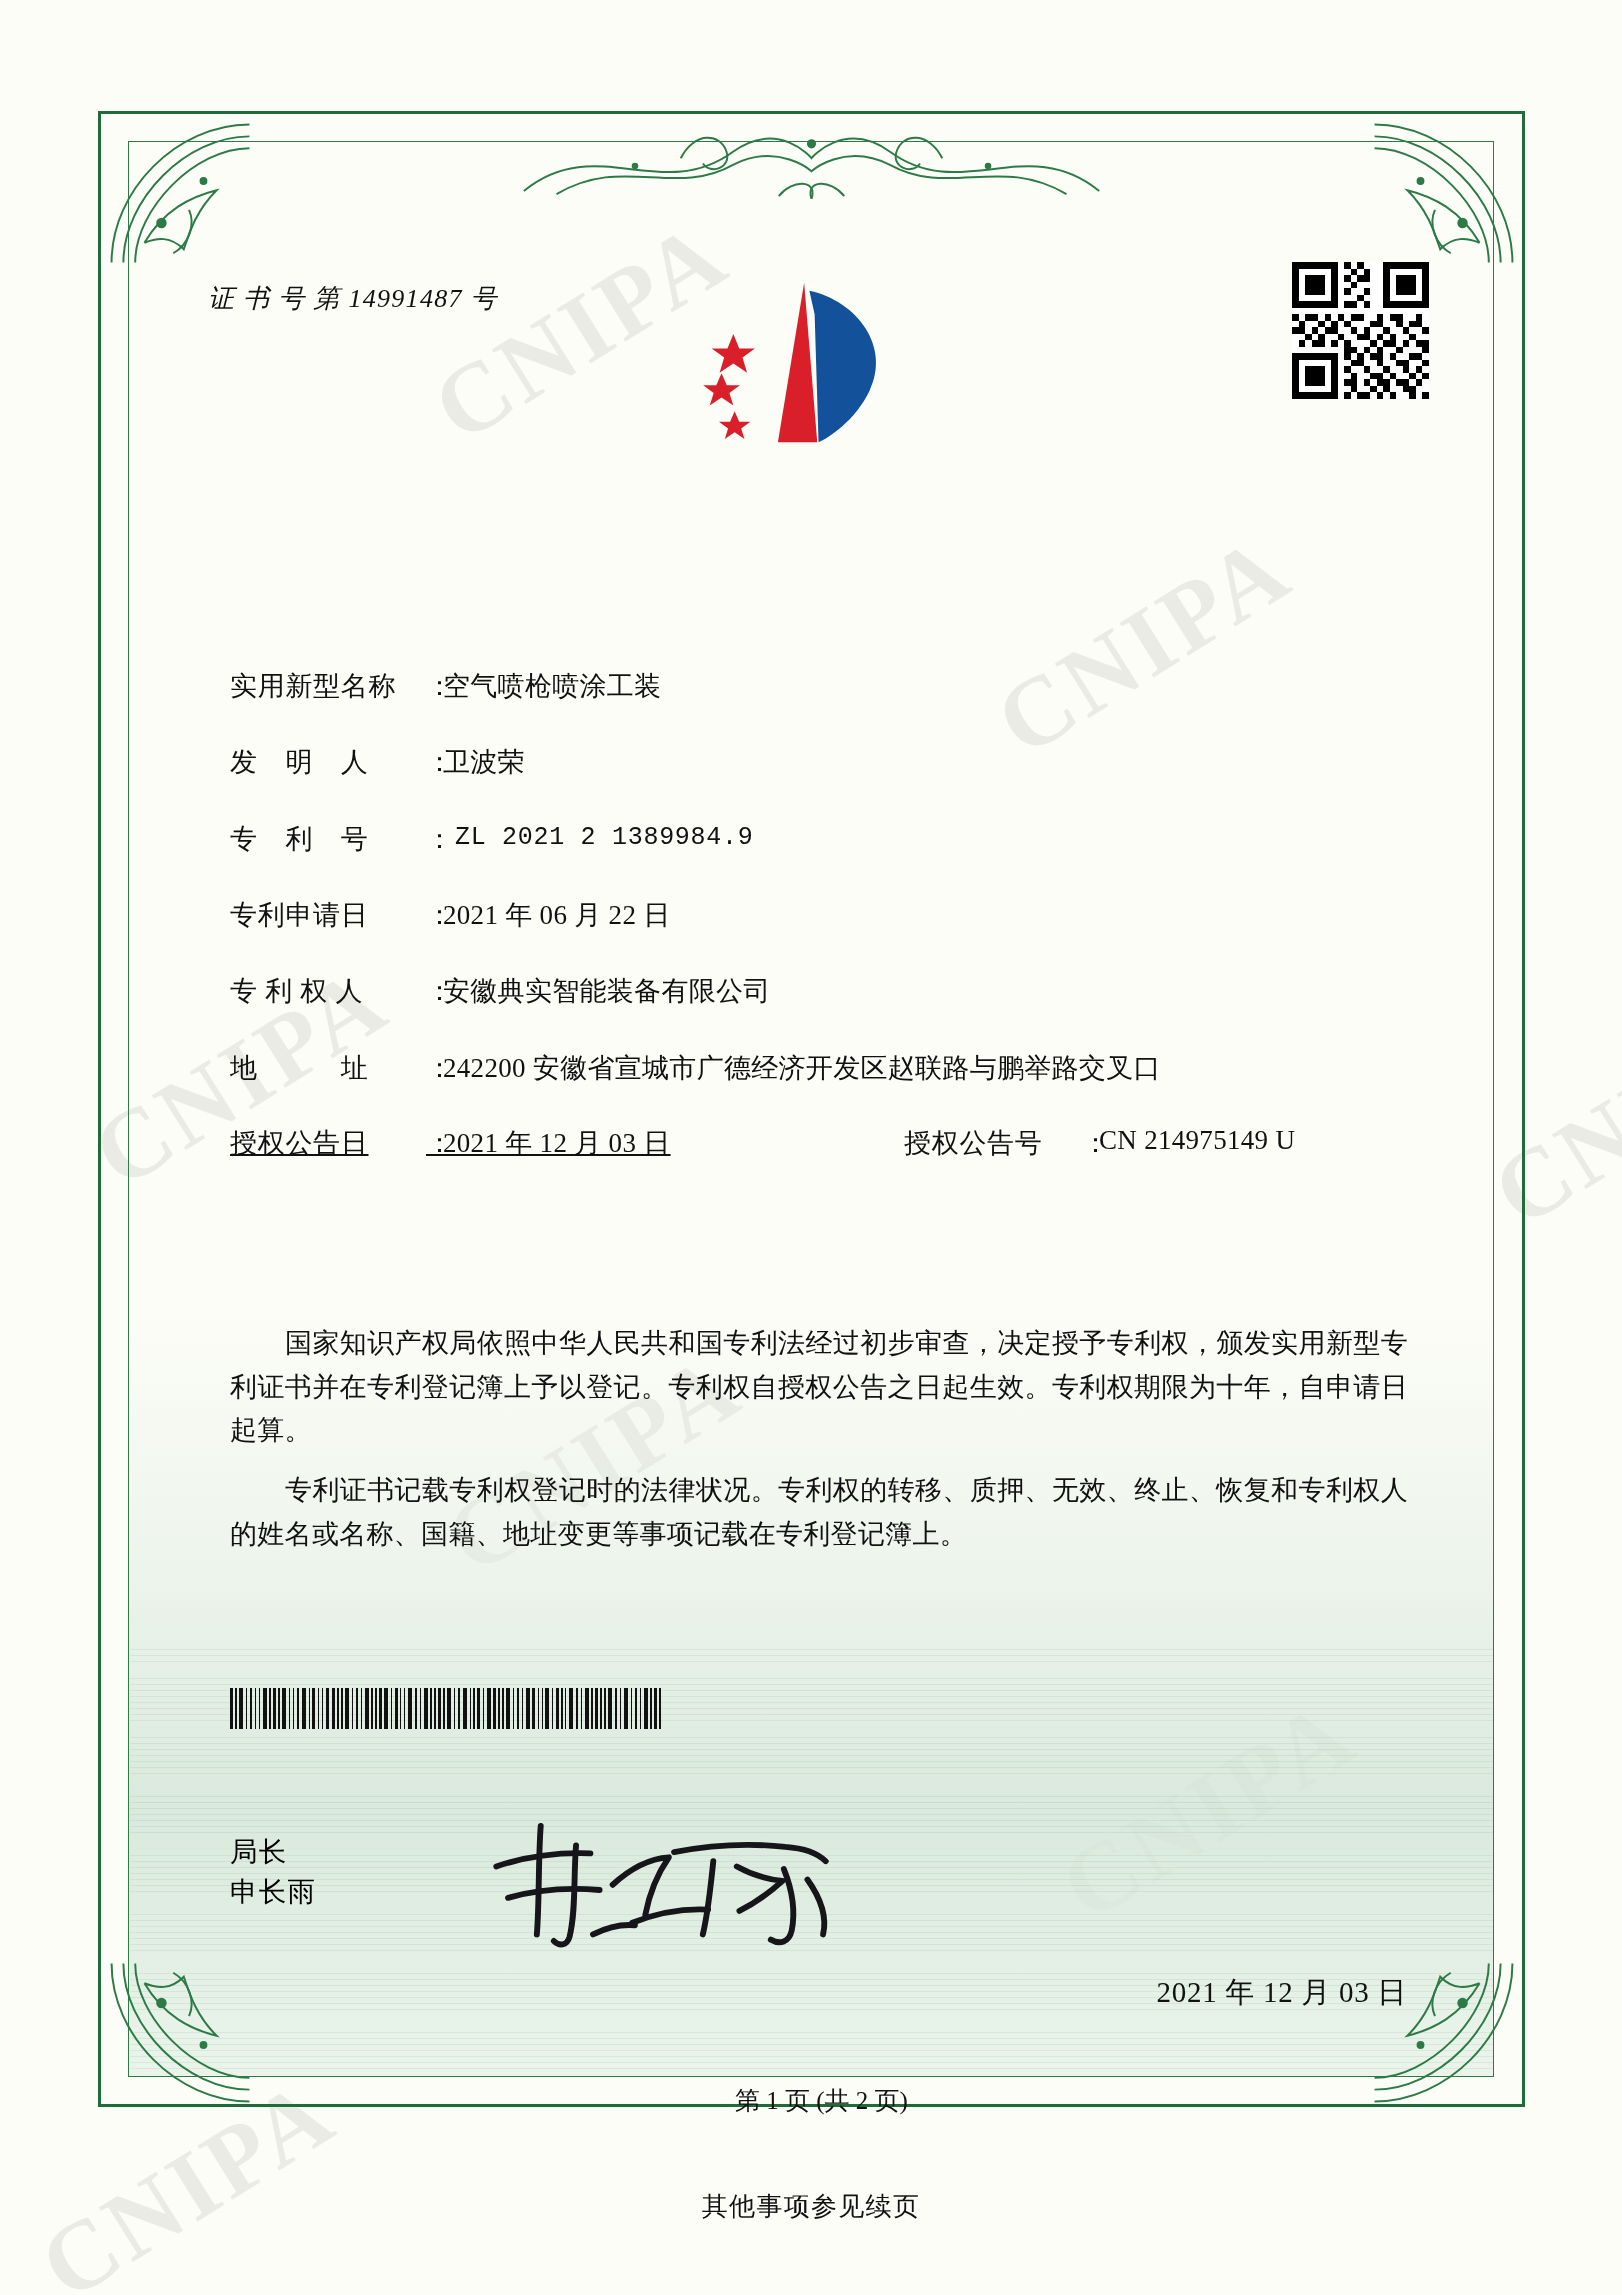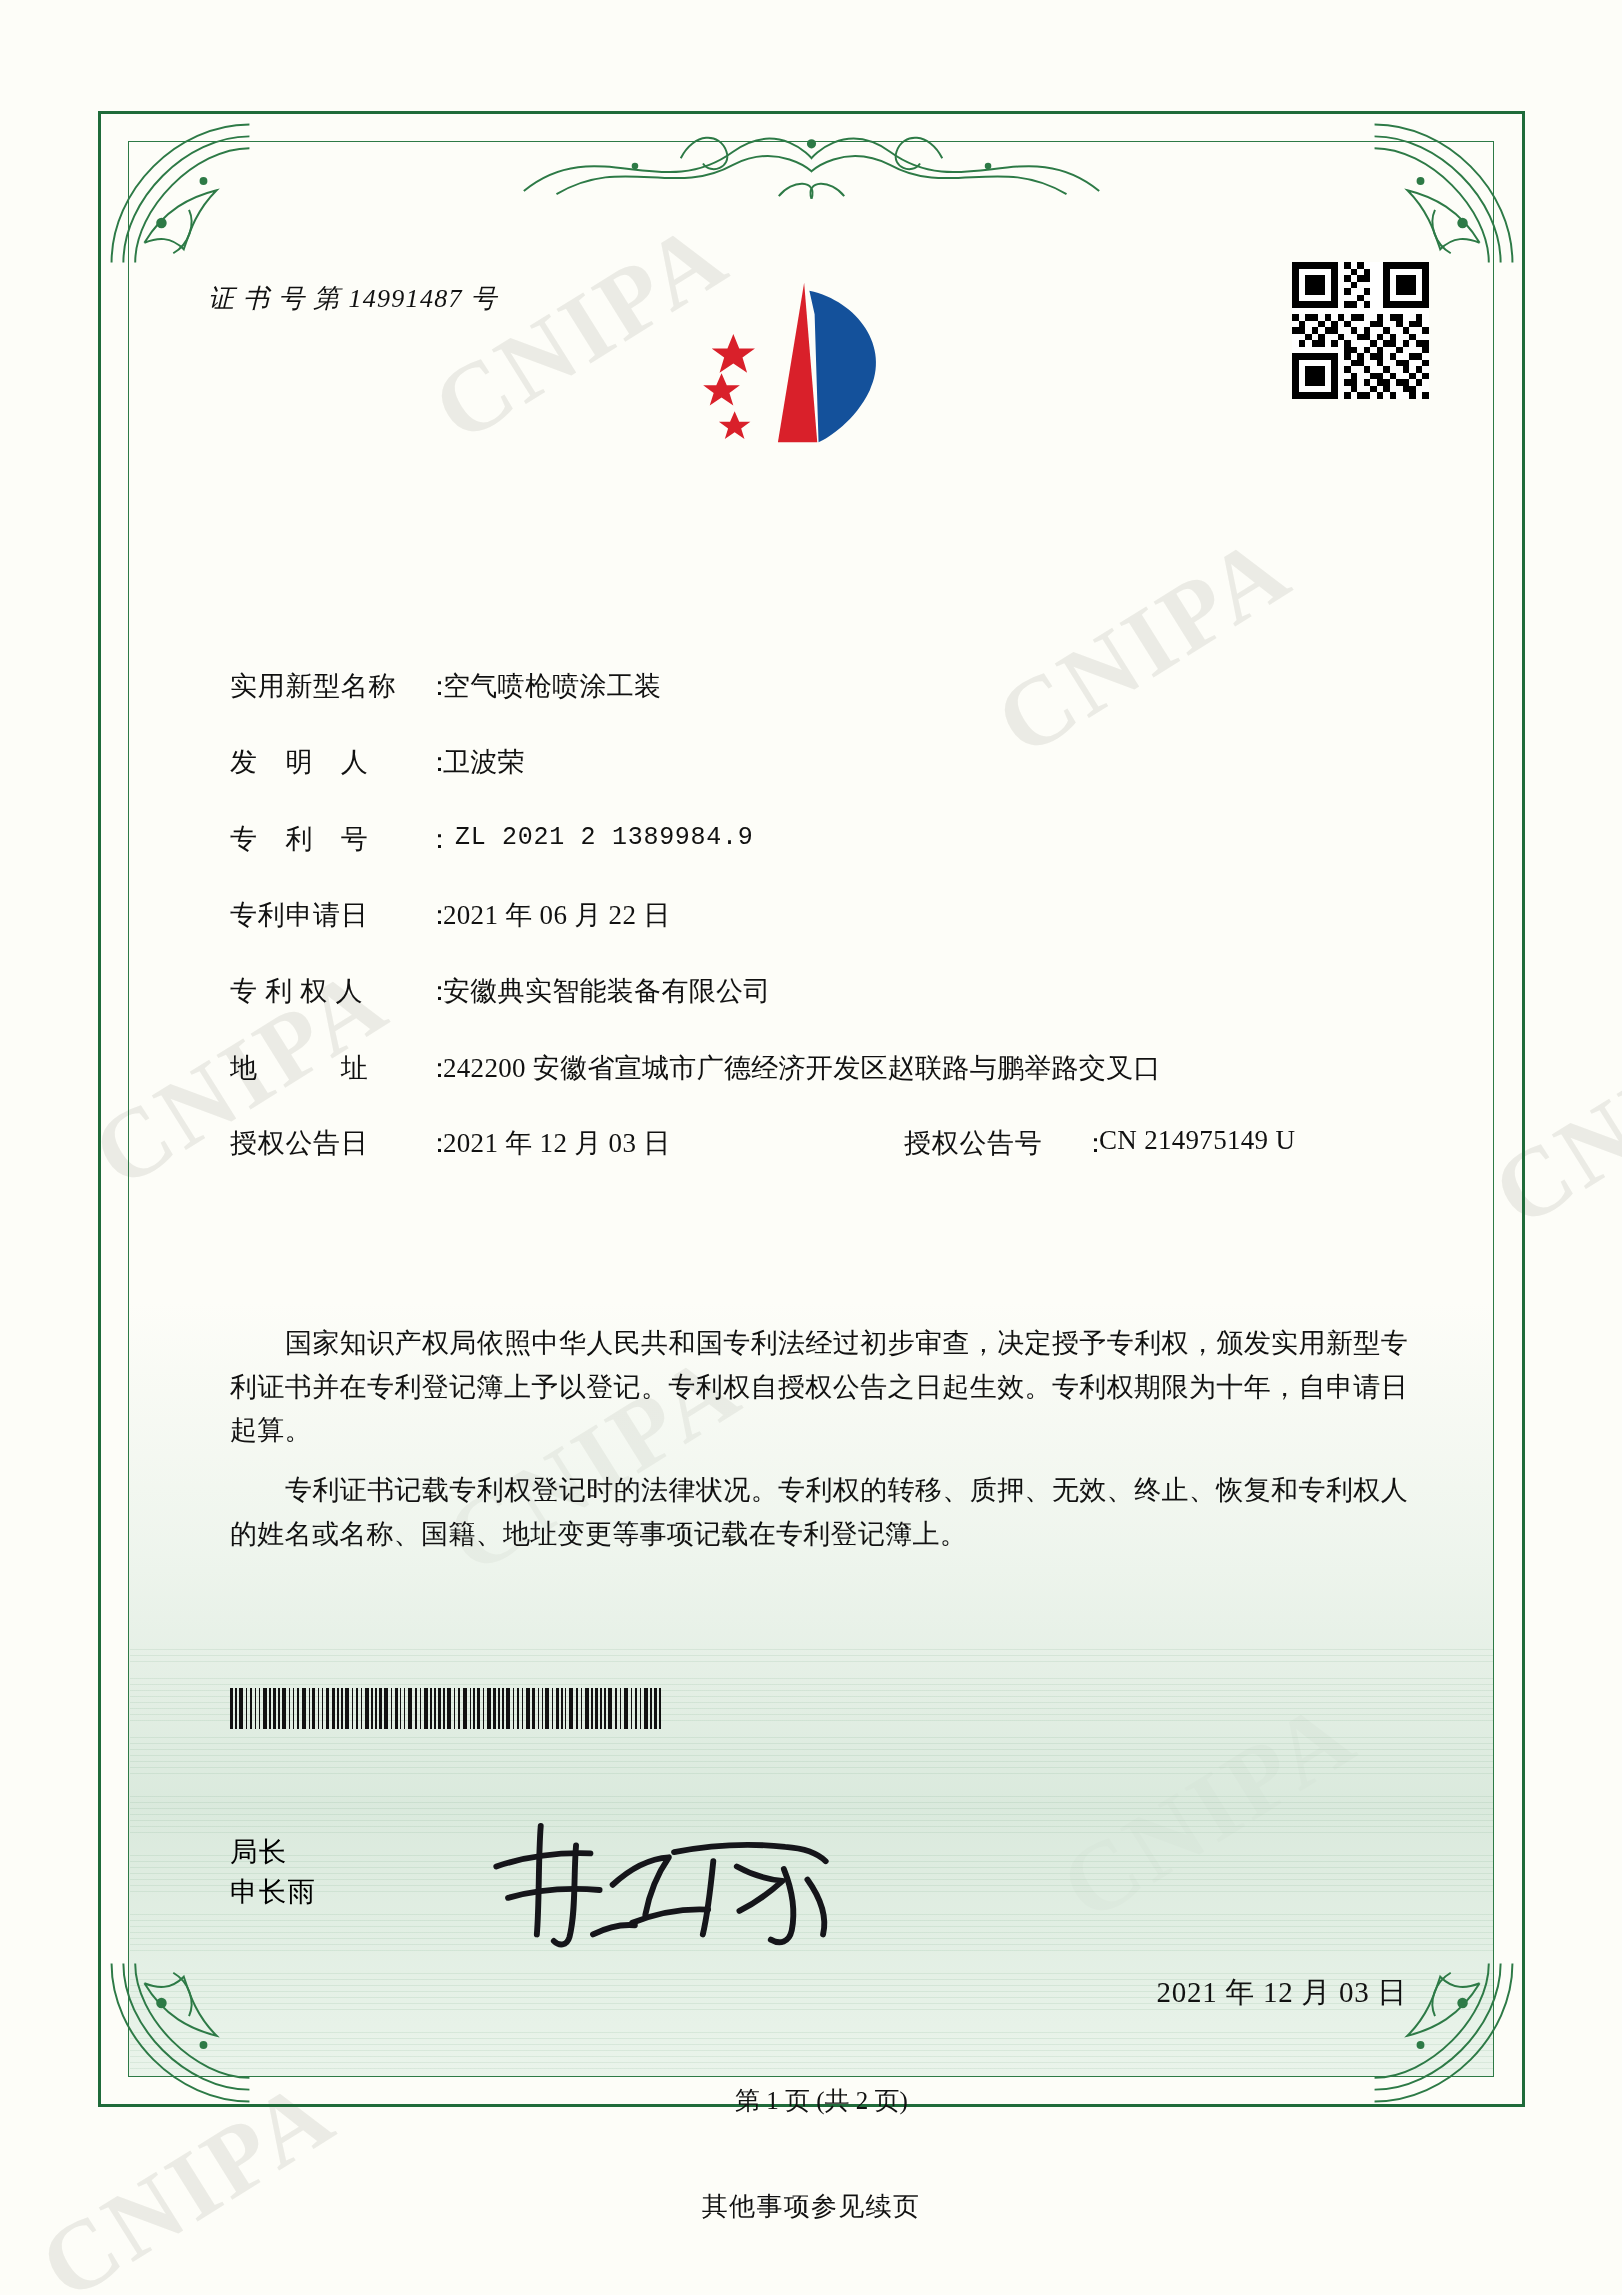--- a/index.html
+++ b/index.html
@@ -182,21 +182,21 @@
     max-width: 955px;
   }
 
   
   .dual-row {
     display: flex;
     align-items: flex-start;
     font-size: 27px;
     margin-bottom: 39px;
   }
-  .dual-left { display: flex; flex: 0 0 674px; }
+  .dual-left { display: flex; flex: 0 0 674px; text-decoration: underline; }
   .dual-right { display: flex; flex: 1 1 auto; }
   .dual-right .field-label { width: 178px; }
 
   
   .paragraphs {
     position: absolute;
     left: 230px;
     top: 1322px;
     width: 1178px;
     font-size: 27px;

